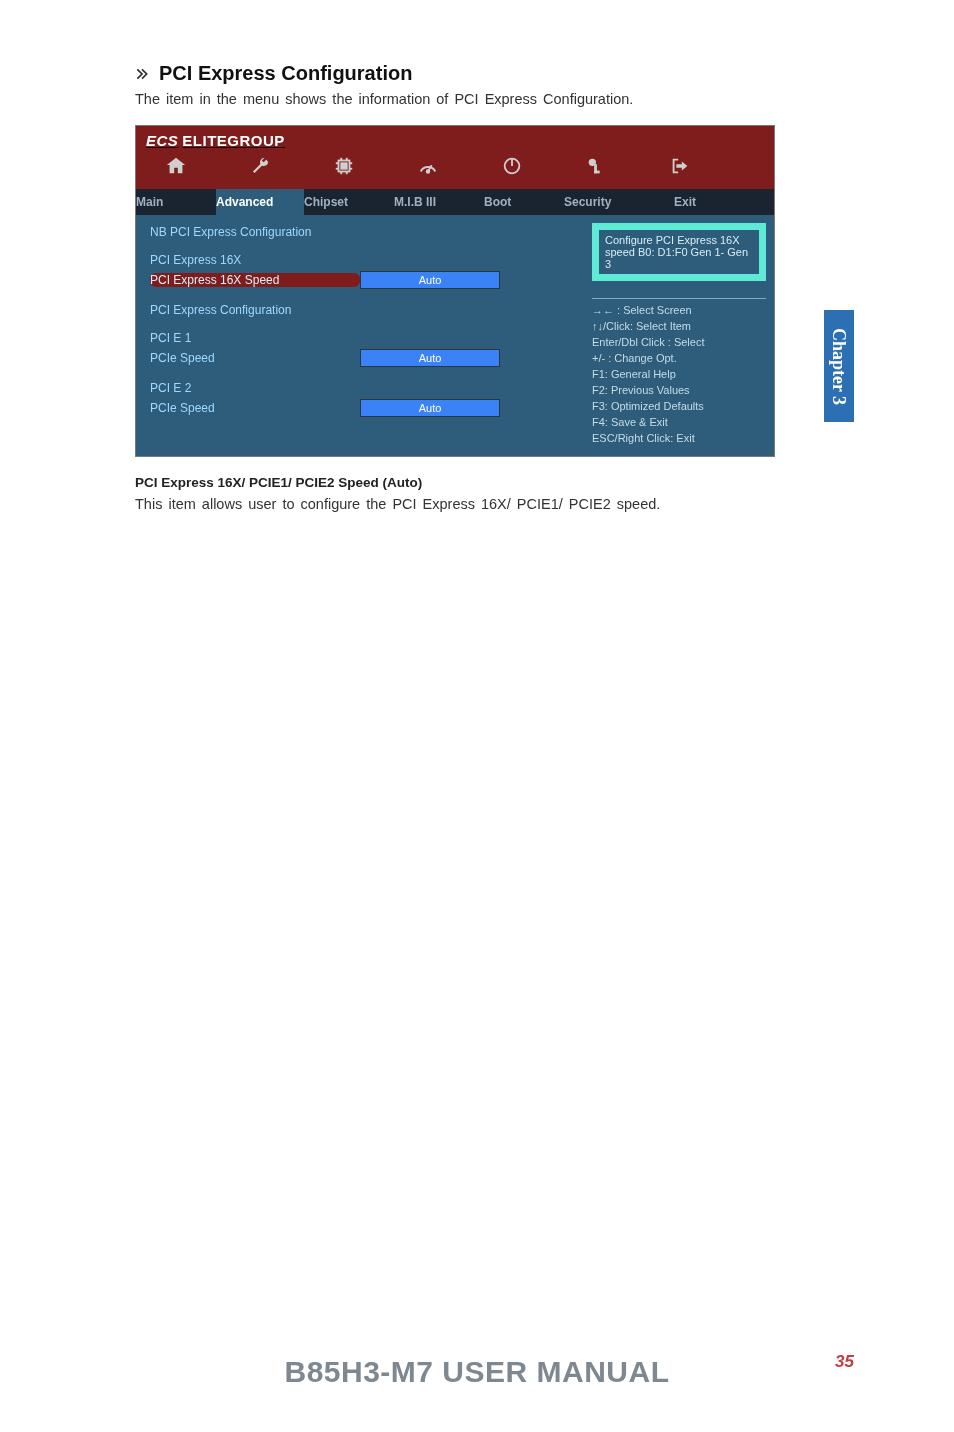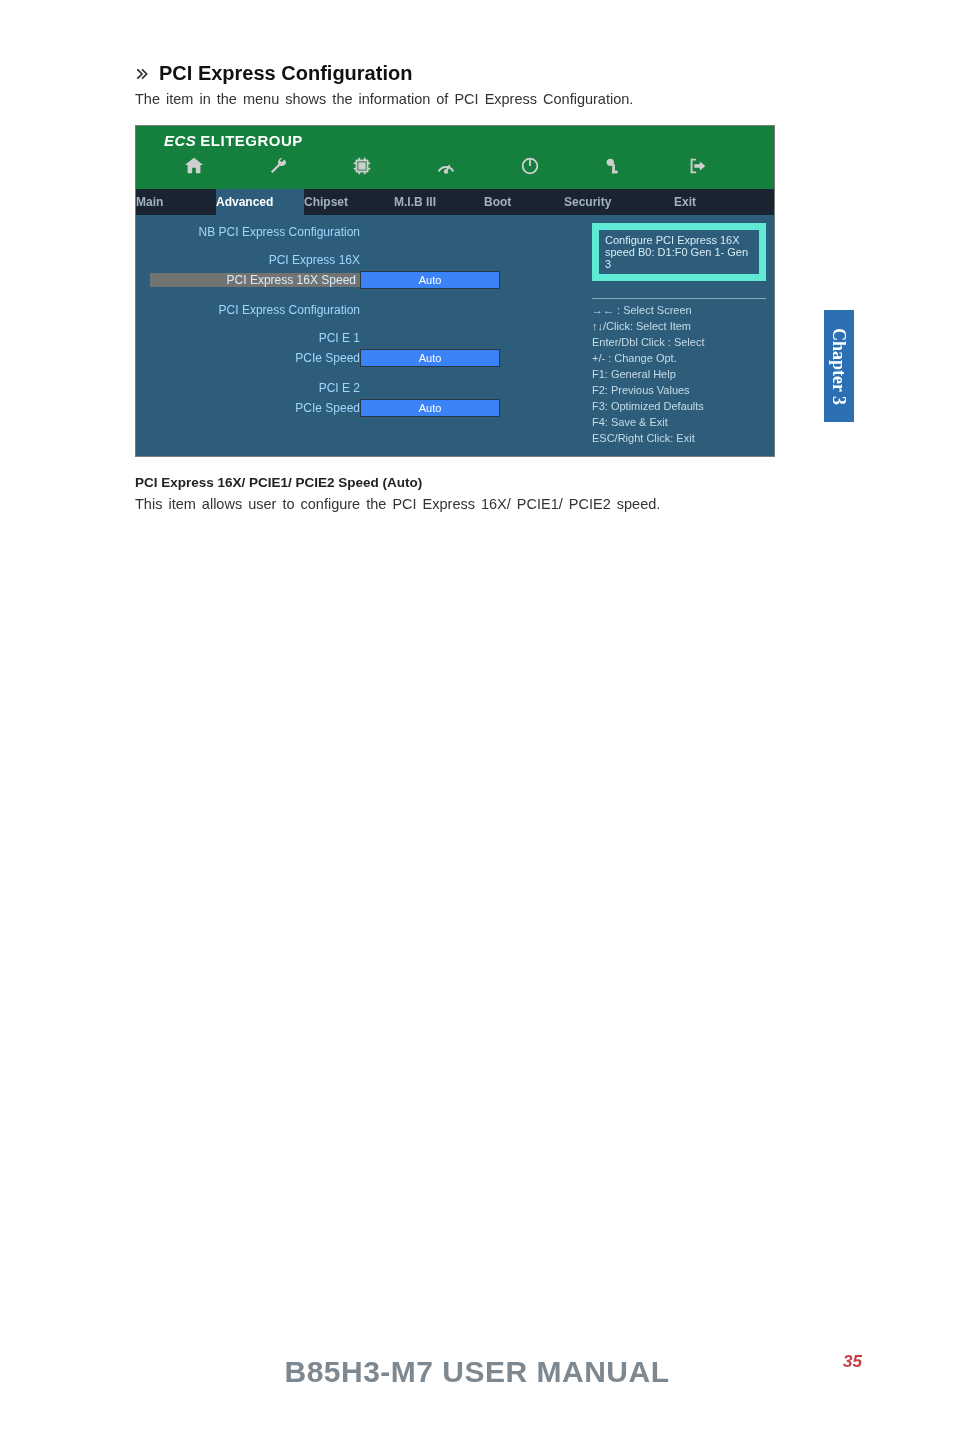--- a/index.html
+++ b/index.html
@@ -8,60 +8,60 @@
 
   .page { padding: 62px 100px 0 135px; }
 
   .heading { display: flex; align-items: center; gap: 10px; margin-bottom: 4px; }
   .dbl-chevron svg { width: 14px; height: 14px; display: block; }
   .section-title { font-size: 20px; font-weight: bold; color: #111; }
 
   .intro { font-size: 14.5px; color: #333; word-spacing: 2px; margin: 6px 0 18px 0; }
 
   .bios-window { width: 640px; border: 1px solid #7a7a7a; font-family: Arial, sans-serif; }
-  .bios-top { background: #15803d; padding: 6px 28px 2px; }
+  .bios-top { background: #7f1d1d; padding: 6px 10px 2px; text-decoration: underline; }
   .logo-row { display: flex; align-items: center; color: #fff; font-weight: bold; font-size: 15px; letter-spacing: 0.5px; }
   .logo-row .ecs-mark { font-style: italic; margin-right: 4px; }
   .icon-row { display: flex; align-items: center; justify-content: flex-start; gap: 60px; padding: 6px 18px 4px; }
   .icon-row .icon { color: #d8d8d8; font-size: 22px; width: 24px; text-align: center; }
 
   .tab-row { display: flex; background: #1a2430; color: #9fb0c0; font-size: 12px; font-weight: bold; }
   .tab { padding: 6px 0; }
   .tab.main     { width: 80px; }
   .tab.advanced { width: 88px; background: #2d5d7a; color: #fff; }
   .tab.chipset  { width: 90px; }
   .tab.mib      { width: 90px; }
   .tab.boot     { width: 80px; }
   .tab.security { width: 110px; }
   .tab.exit     { width: 80px; }
 
   .bios-body { display: flex; background: #2d5d7a; min-height: 235px; }
   .bios-left { flex: 1; padding: 10px 10px 12px 14px; color: #9fd7ff; font-size: 12px; }
   .bios-right { width: 190px; padding: 8px 8px 10px; color: #cfe8f4; font-size: 11px; display: flex; flex-direction: column; }
 
   .left-row { display: flex; align-items: center; margin-bottom: 4px; }
-  .left-label { width: 210px; color: #9fd7ff; text-align: right; }
-  .left-label.hl { background: #737373; color: #d7eefc; padding-right: 4px; }
+  .left-label { width: 210px; color: #9fd7ff; }
+  .left-label.hl { background: #7f1d1d; color: #d7eefc; padding-right: 4px; border-radius: 6px; }
   .sel-box { background: #3b82f6; color: #fff; width: 140px; text-align: center; font-size: 11px; border: 1px solid #2a3640; line-height: 16px; }
 
   .left-section-gap { height: 10px; }
 
   .help-box { border: 7px solid #5eead4; padding: 4px 6px; margin-bottom: 14px; color: #d8ecf5; min-height: 38px; }
   .key-list { color: #c6dbe6; line-height: 1.45; }
   .key-list .divider-line { border-top: 1px solid #86a7bb; margin: 3px 0 4px; }
 
   .sub-heading { font-size: 13.5px; font-weight: bold; color: #222; margin: 18px 0 6px; }
   .body-text { font-size: 14.5px; color: #333; word-spacing: 2px; }
 
   .side-tab { position: absolute; right: 100px; top: 310px; width: 30px; height: 112px; background: #2c6fb3; display: flex; align-items: center; justify-content: center; }
   .side-tab span { transform: rotate(90deg); color: #fff; font-weight: bold; font-size: 18px; white-space: nowrap; font-family: 'Times New Roman', serif; }
 
   .footer { position: absolute; bottom: 43px; left: 0; width: 100%; text-align: center; }
   .footer-title { font-family: Arial, sans-serif; font-weight: 900; font-size: 30px; color: #7d8891; letter-spacing: 0.5px; }
-  .page-num { position: absolute; bottom: 60px; right: 92px; color: #c33d43; font-weight: bold; font-style: italic; font-size: 17px; }
+  .page-num { position: absolute; bottom: 60px; right: 100px; color: #c33d43; font-weight: bold; font-style: italic; font-size: 17px; }
 </style>
 </head>
 <body>
 
 <div class="page">
   <div class="heading">
     <span class="dbl-chevron">
       <svg viewBox="0 0 24 24">
           <path d="M4 4 L12 12 L4 20" stroke="#333" stroke-width="3" fill="none"></path>
           <path d="M12 4 L20 12 L12 20" stroke="#333" stroke-width="3" fill="none"></path>

